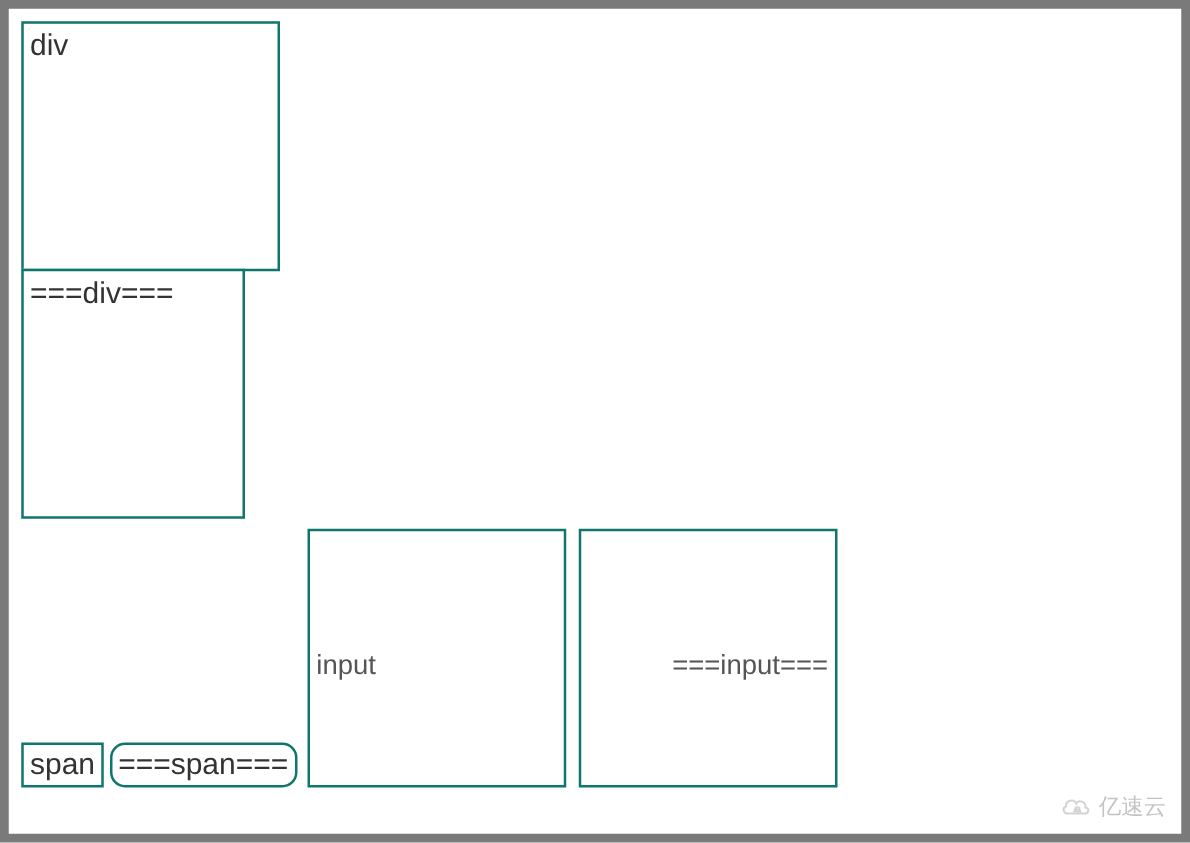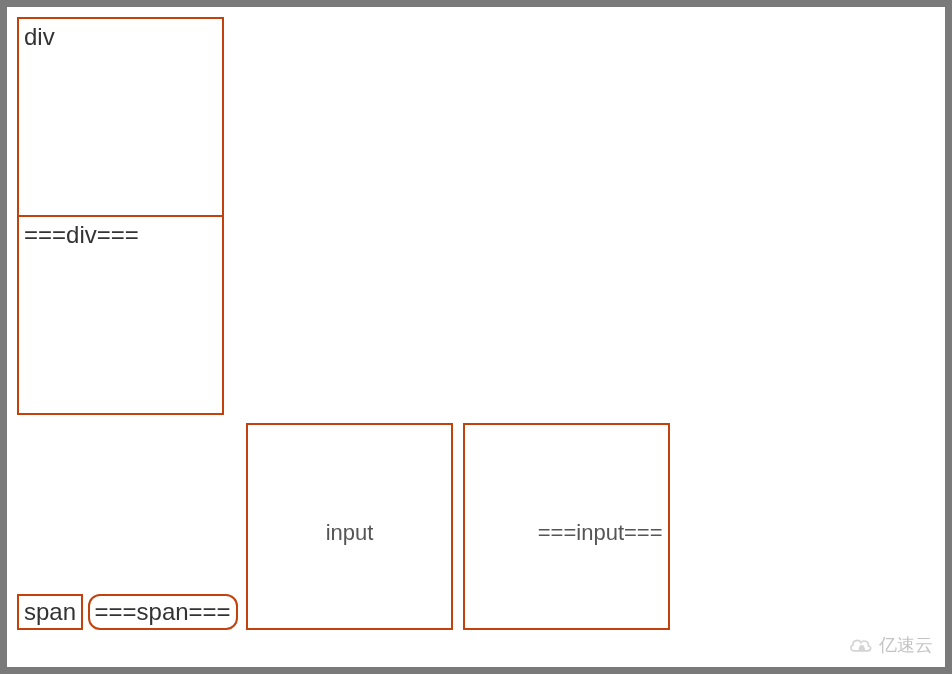--- a/index.html
+++ b/index.html
@@ -16,33 +16,33 @@
       position: relative;
     }
     .container {
       background: white;
       width: 100%;
       height: 100%;
       padding: 10px;
       position: relative;
     }
     .box {
-      border: 2px solid #c2410c;
+      border: 2px solid #0f766e;
       background: white;
       font-size: 24px;
       color: #333;
       padding: 4px 5px;
     }
     .div-box-1 {
       width: 207px;
       height: 200px;
       margin-bottom: 0;
     }
     .div-box-2 {
-      width: 207px;
+      width: 179px;
       height: 200px;
       margin-top: -2px;
     }
     .bottom-row {
       margin-top: 8px;
       white-space: nowrap;
     }
     .span-box-1 {
       display: inline-block;
       vertical-align: bottom;
@@ -53,21 +53,20 @@
       vertical-align: bottom;
       padding: 2px 5px;
       border-radius: 12px;
     }
     .input-box-1 {
       display: inline-block;
       vertical-align: bottom;
       width: 207px;
       height: 207px;
       margin-left: 4px;
-      text-align: center;
     }
     .input-box-2 {
       display: inline-block;
       vertical-align: bottom;
       width: 207px;
       height: 207px;
       margin-left: 5px;
       text-align: right;
     }
     .input-label {

